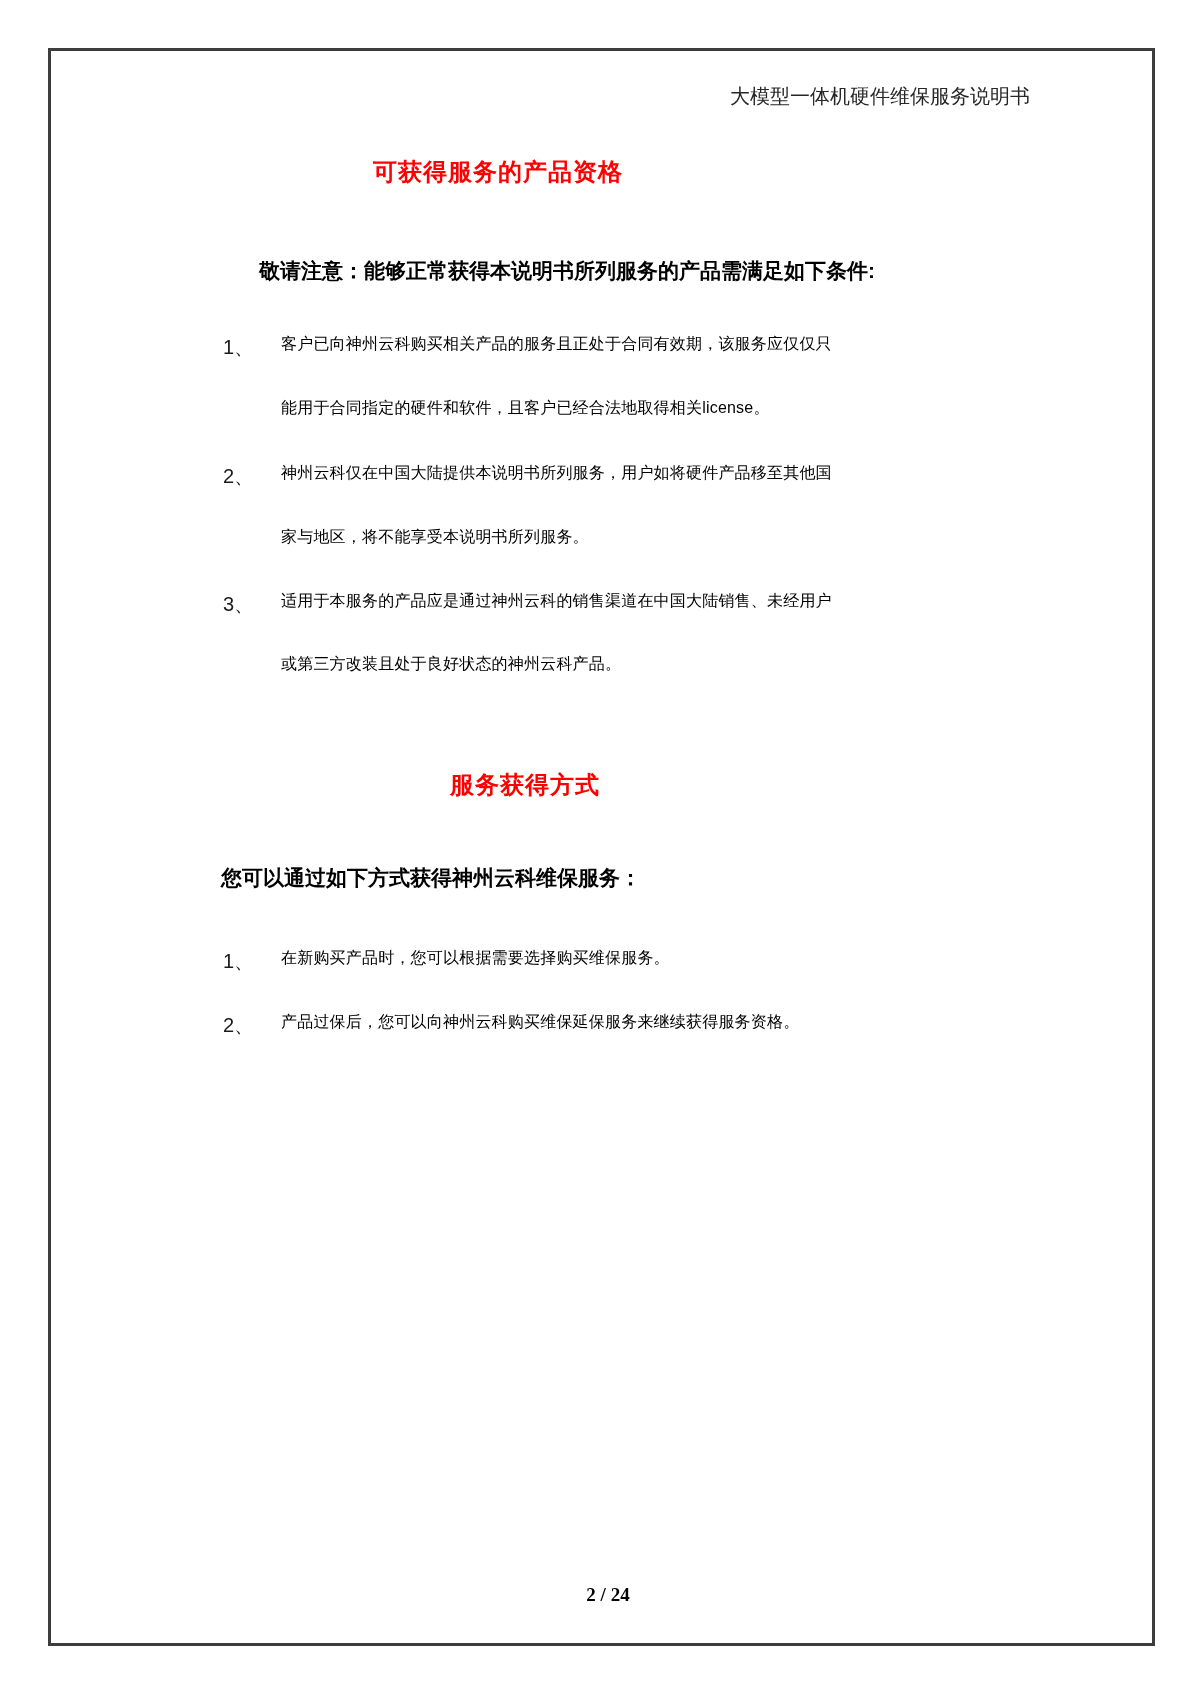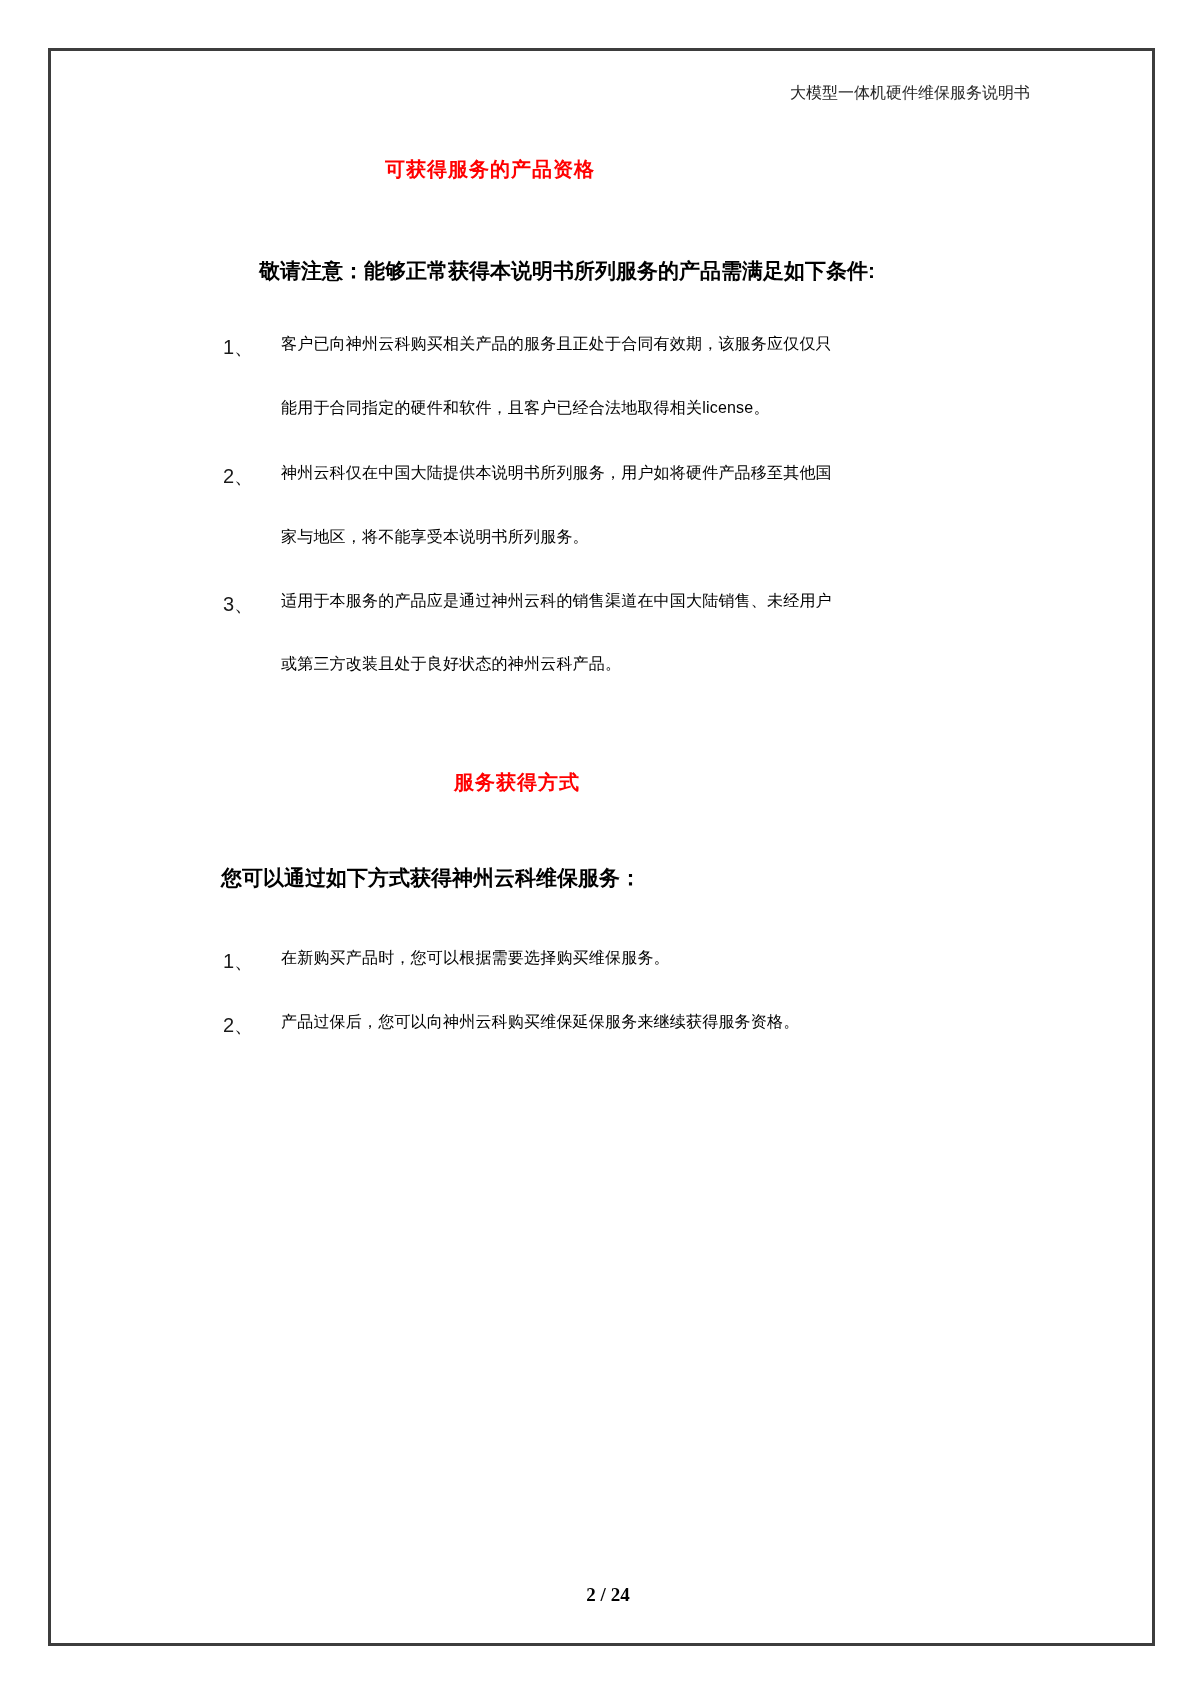--- a/index.html
+++ b/index.html
@@ -15,30 +15,31 @@
   .page-border {
     position:absolute; left:48px; top:48px;
     width:1101px; height:1592px;
     border:3px solid #3d3d3d;
     background:#ffffff;
   }
   .line { position:absolute; left:0; width:1200px; height:32px; white-space:nowrap; }
   .header-line {
     position:absolute; top:83px; right:170px;
     font-family:Liberation Sans, sans-serif;
-    font-size:16px; color:#262626;
+    font-size:20px; color:#262626;
     white-space:nowrap;
   }
   .sec-title {
     position:absolute; left:0; width:980px;
     text-align:center;
-    font-size:20px; font-weight:bold;
+    font-size:24px; font-weight:bold;
     color:#ff0000;
     letter-spacing:1px;
     white-space:nowrap;
+    padding-left:8px;
   }
   .intro {
     position:absolute; left:221px;
     font-size:21px; font-weight:bold; color:#000000;
     white-space:nowrap;
   }
   .num {
     position:absolute; left:223px;
     font-size:20px; color:#1a1a1a;
   }

